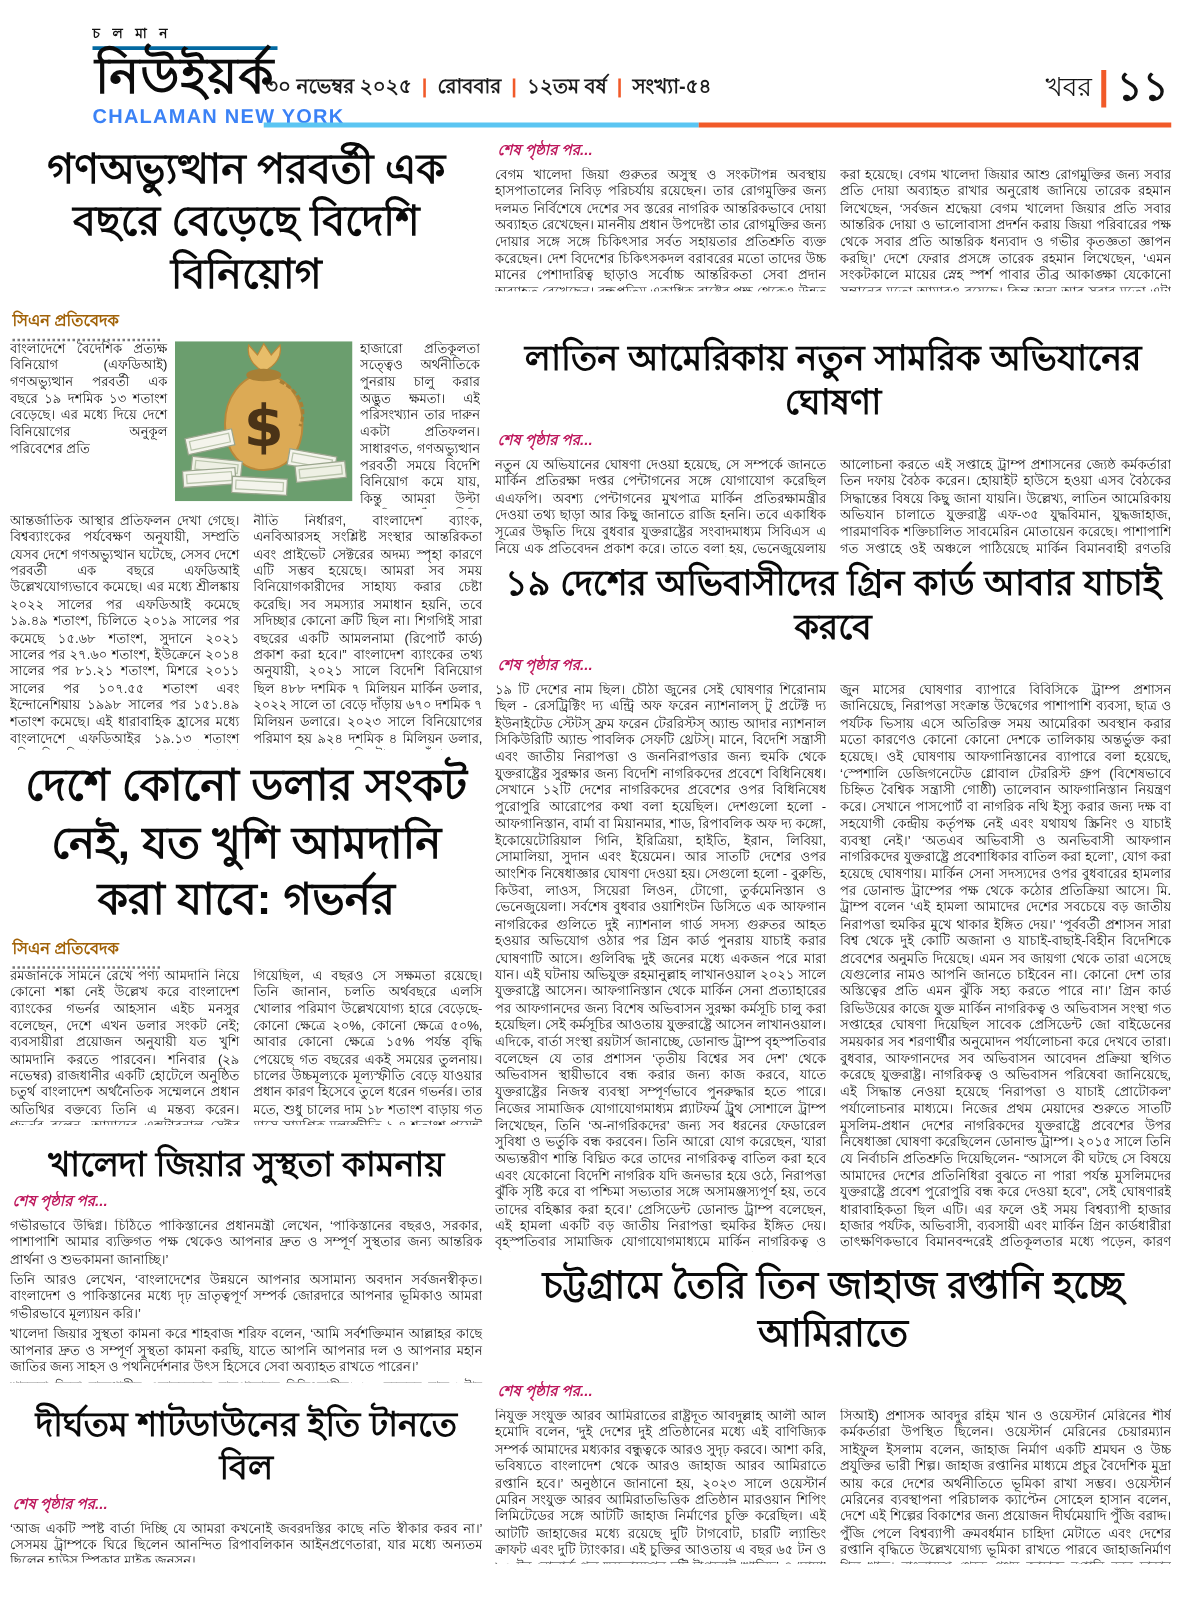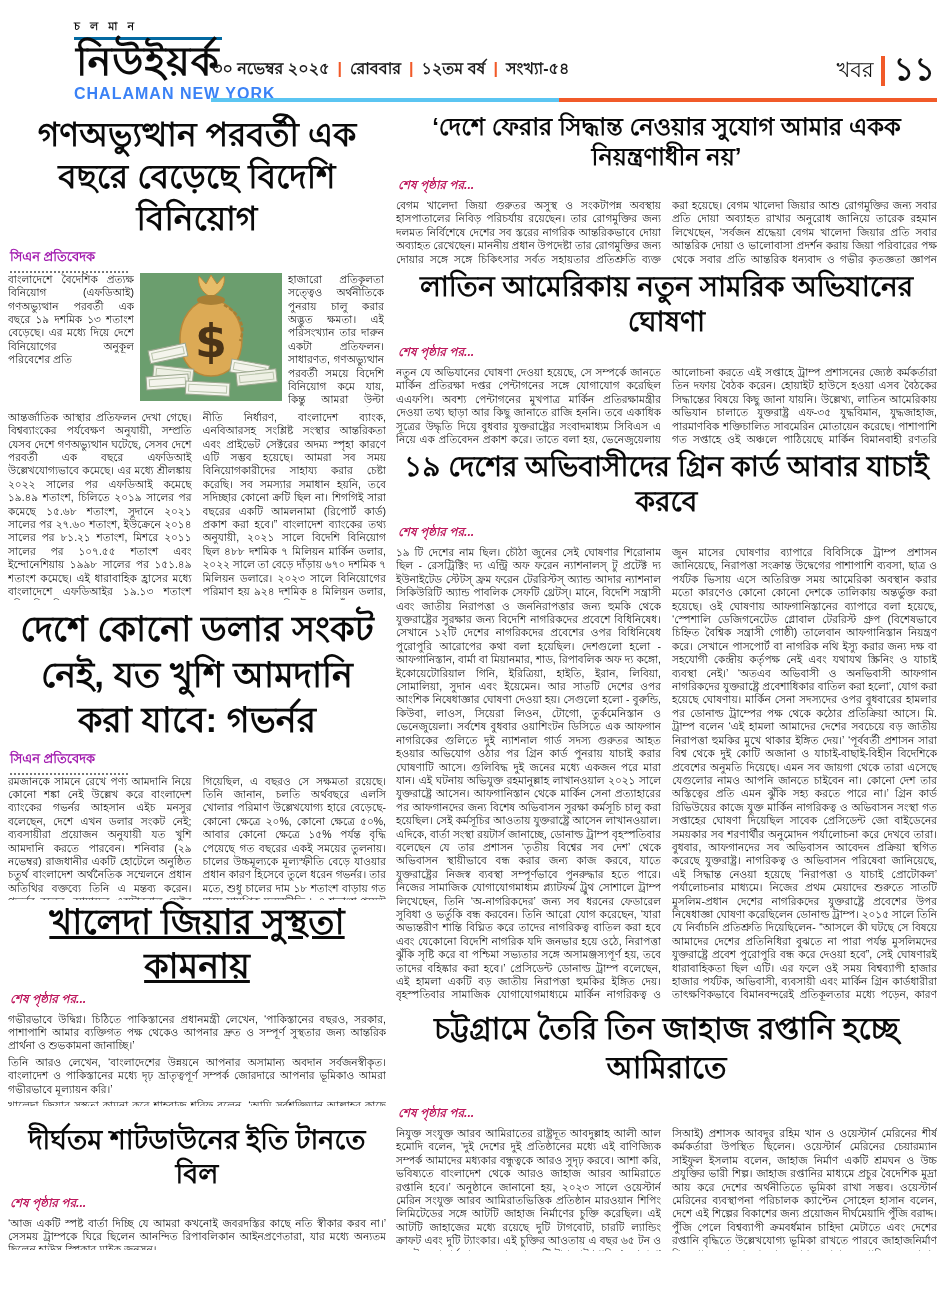--- a/index.html
+++ b/index.html
@@ -25,28 +25,28 @@
   .rule-orange { flex:1; height:4px; background:#f15a29; }
 
   
   .col-left  { position:absolute; left:8px;  top:112px; width:378px; }
   .col-right { position:absolute; left:396px; top:110px; width:541px; }
 
   article { overflow:hidden; }
   .hl { font-weight:bold; color:#0a0a0a; text-align:center; }
   .hl-a1 { font-size:33px; line-height:1.28; margin:2px 4px 6px; }
   .hl-a2 { font-size:35px; line-height:1.3;  margin:6px 2px 6px; }
-  .hl-a3 { font-size:35px; line-height:1.25; margin:0 0 2px;text-decoration:underline; }
+  .hl-a3 { font-size:27px; line-height:1.25; margin:16px 0 2px; }
   .hl-a4 { font-size:27px; line-height:1.25; margin:18px 0 2px; }
   .hl-r1 { font-size:24px; line-height:1.25; margin:2px 0 4px; }
   .hl-r2 { font-size:28px; line-height:1.25; margin:4px 0 4px; }
   .hl-r3 { font-size:28px; line-height:1.25; margin:4px 0 4px; }
   .hl-r4 { font-size:30px; line-height:1.3;  margin:8px 0 17px; }
 
-  .byline { font-size:13px; font-weight:bold; color:#a21caf; margin:2px 0 0 2px; }
+  .byline { font-size:13px; font-weight:bold; color:#a16207; margin:2px 0 0 2px; }
   .byline:after { content:""; display:block; width:118px; border-bottom:2px dotted #777; margin-top:3px; }
   .cont { font-size:12px; font-weight:bold; font-style:italic; color:#be185d; margin:1px 0 3px 2px; }
 
   .body-txt { font-size:10.5px; line-height:13.4px; text-align:justify; color:#161616; }
   .body-txt p { margin:0 0 3px 0; }
   .twocol { display:flex; gap:11px; }
   .twocol > div { flex:1; overflow:hidden; }
 
   
   .a1 { height:488px; }
@@ -176,21 +176,20 @@
         <p>ট্রাম্প বলেন, ‘যখন আমরা মধ্যবর্তী নির্বাচন কিংবা অন্যান্য বিষয়ে পৌঁছাব, আমাদের দেশের সঙ্গে তারা যা করেছে, তা ভুলে যাবেন।’ তিনি আরও বলেন, আমার স্বাক্ষরের মাধ্যমে ফেডারেল সরকার স্বাভাবিক কার্যক্রম পুনরায় শুরু করবে।</p>
 
       </div>
     </article>
 
   </section>
 
   <section class="col-right">
 
     <article class="r1">
-      <h2 class="hl hl-r1">‘দেশে ফেরার সিদ্ধান্ত নেওয়ার সুযোগ আমার একক নিয়ন্ত্রণাধীন নয়’</h2>
       <div class="cont">শেষ পৃষ্ঠার পর...</div>
       <div class="twocol body-txt">
         <div>বেগম খালেদা জিয়া গুরুতর অসুস্থ ও সংকটাপন্ন অবস্থায় হাসপাতালের নিবিড় পরিচর্যায় রয়েছেন। তার রোগমুক্তির জন্য দলমত নির্বিশেষে দেশের সব স্তরের নাগরিক আন্তরিকভাবে দোয়া অব্যাহত রেখেছেন। মাননীয় প্রধান উপদেষ্টা তার রোগমুক্তির জন্য দোয়ার সঙ্গে সঙ্গে চিকিৎসার সর্বত সহায়তার প্রতিশ্রুতি ব্যক্ত করেছেন। দেশ বিদেশের চিকিৎসকদল বরাবরের মতো তাদের উচ্চ মানের পেশাদারিত্ব ছাড়াও সর্বোচ্চ আন্তরিকতা সেবা প্রদান অব্যাহত রেখেছেন। বন্ধুপ্রতিম একাধিক রাষ্ট্রের পক্ষ থেকেও উন্নত চিকিৎসাসহ সম্ভাব্য সব প্রকার সহযোগিতার আকাঙ্ক্ষা ব্যক্ত</div>
         <div>করা হয়েছে। বেগম খালেদা জিয়ার আশু রোগমুক্তির জন্য সবার প্রতি দোয়া অব্যাহত রাখার অনুরোধ জানিয়ে তারেক রহমান লিখেছেন, ‘সর্বজন শ্রদ্ধেয়া বেগম খালেদা জিয়ার প্রতি সবার আন্তরিক দোয়া ও ভালোবাসা প্রদর্শন করায় জিয়া পরিবারের পক্ষ থেকে সবার প্রতি আন্তরিক ধন্যবাদ ও গভীর কৃতজ্ঞতা জ্ঞাপন করছি।’ দেশে ফেরার প্রসঙ্গে তারেক রহমান লিখেছেন, ‘এমন সংকটকালে মায়ের স্নেহ স্পর্শ পাবার তীব্র আকাঙ্ক্ষা যেকোনো সন্তানের মতো আমারও রয়েছে। কিন্তু অন্য আর সবার মতো এটা বাস্তবায়নের ক্ষেত্রে আমার একক সিদ্ধান্ত গ্রহণের সুযোগ অবারিত ও একক নিয়ন্ত্রণাধীন নয়। স্পর্শকাতর এই বিষয়টি বিস্তারিত বর্ণনার অবকাশও সীমিত।</div>
       </div>
     </article>
 
     <article class="r2">
       <h2 class="hl hl-r2">লাতিন আমেরিকায় নতুন সামরিক অভিযানের ঘোষণা</h2>
       <div class="cont">শেষ পৃষ্ঠার পর...</div>

